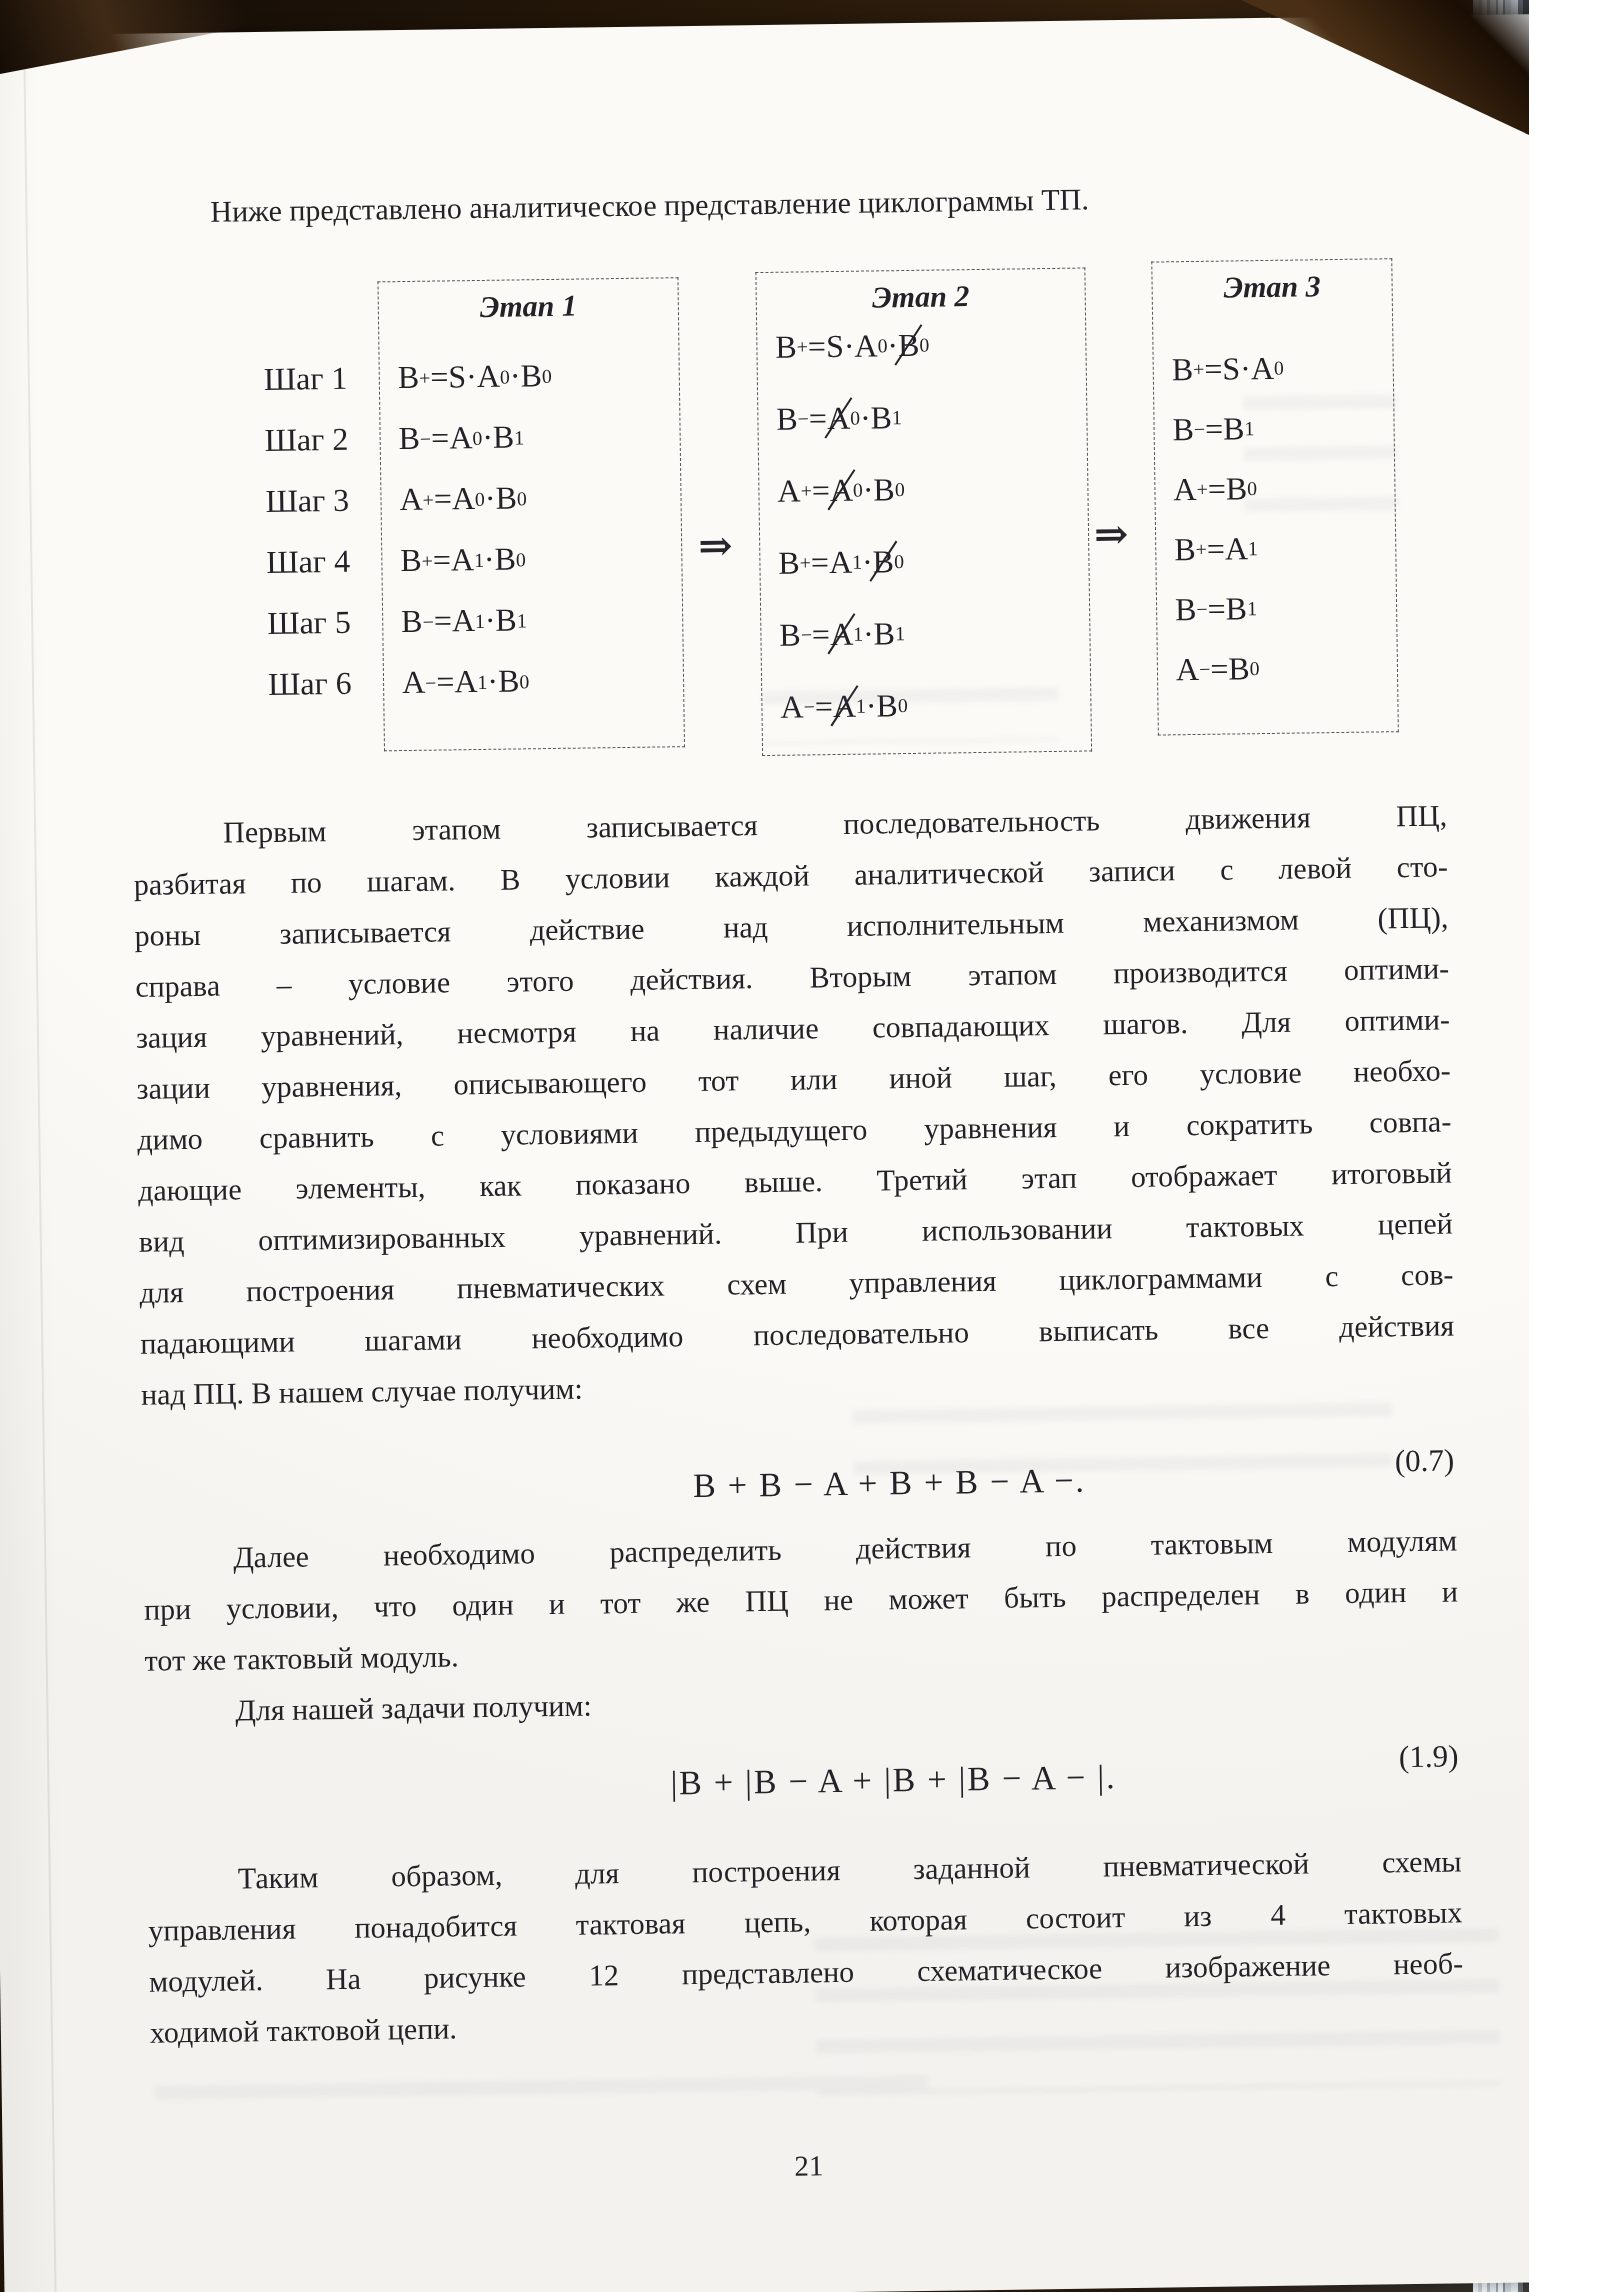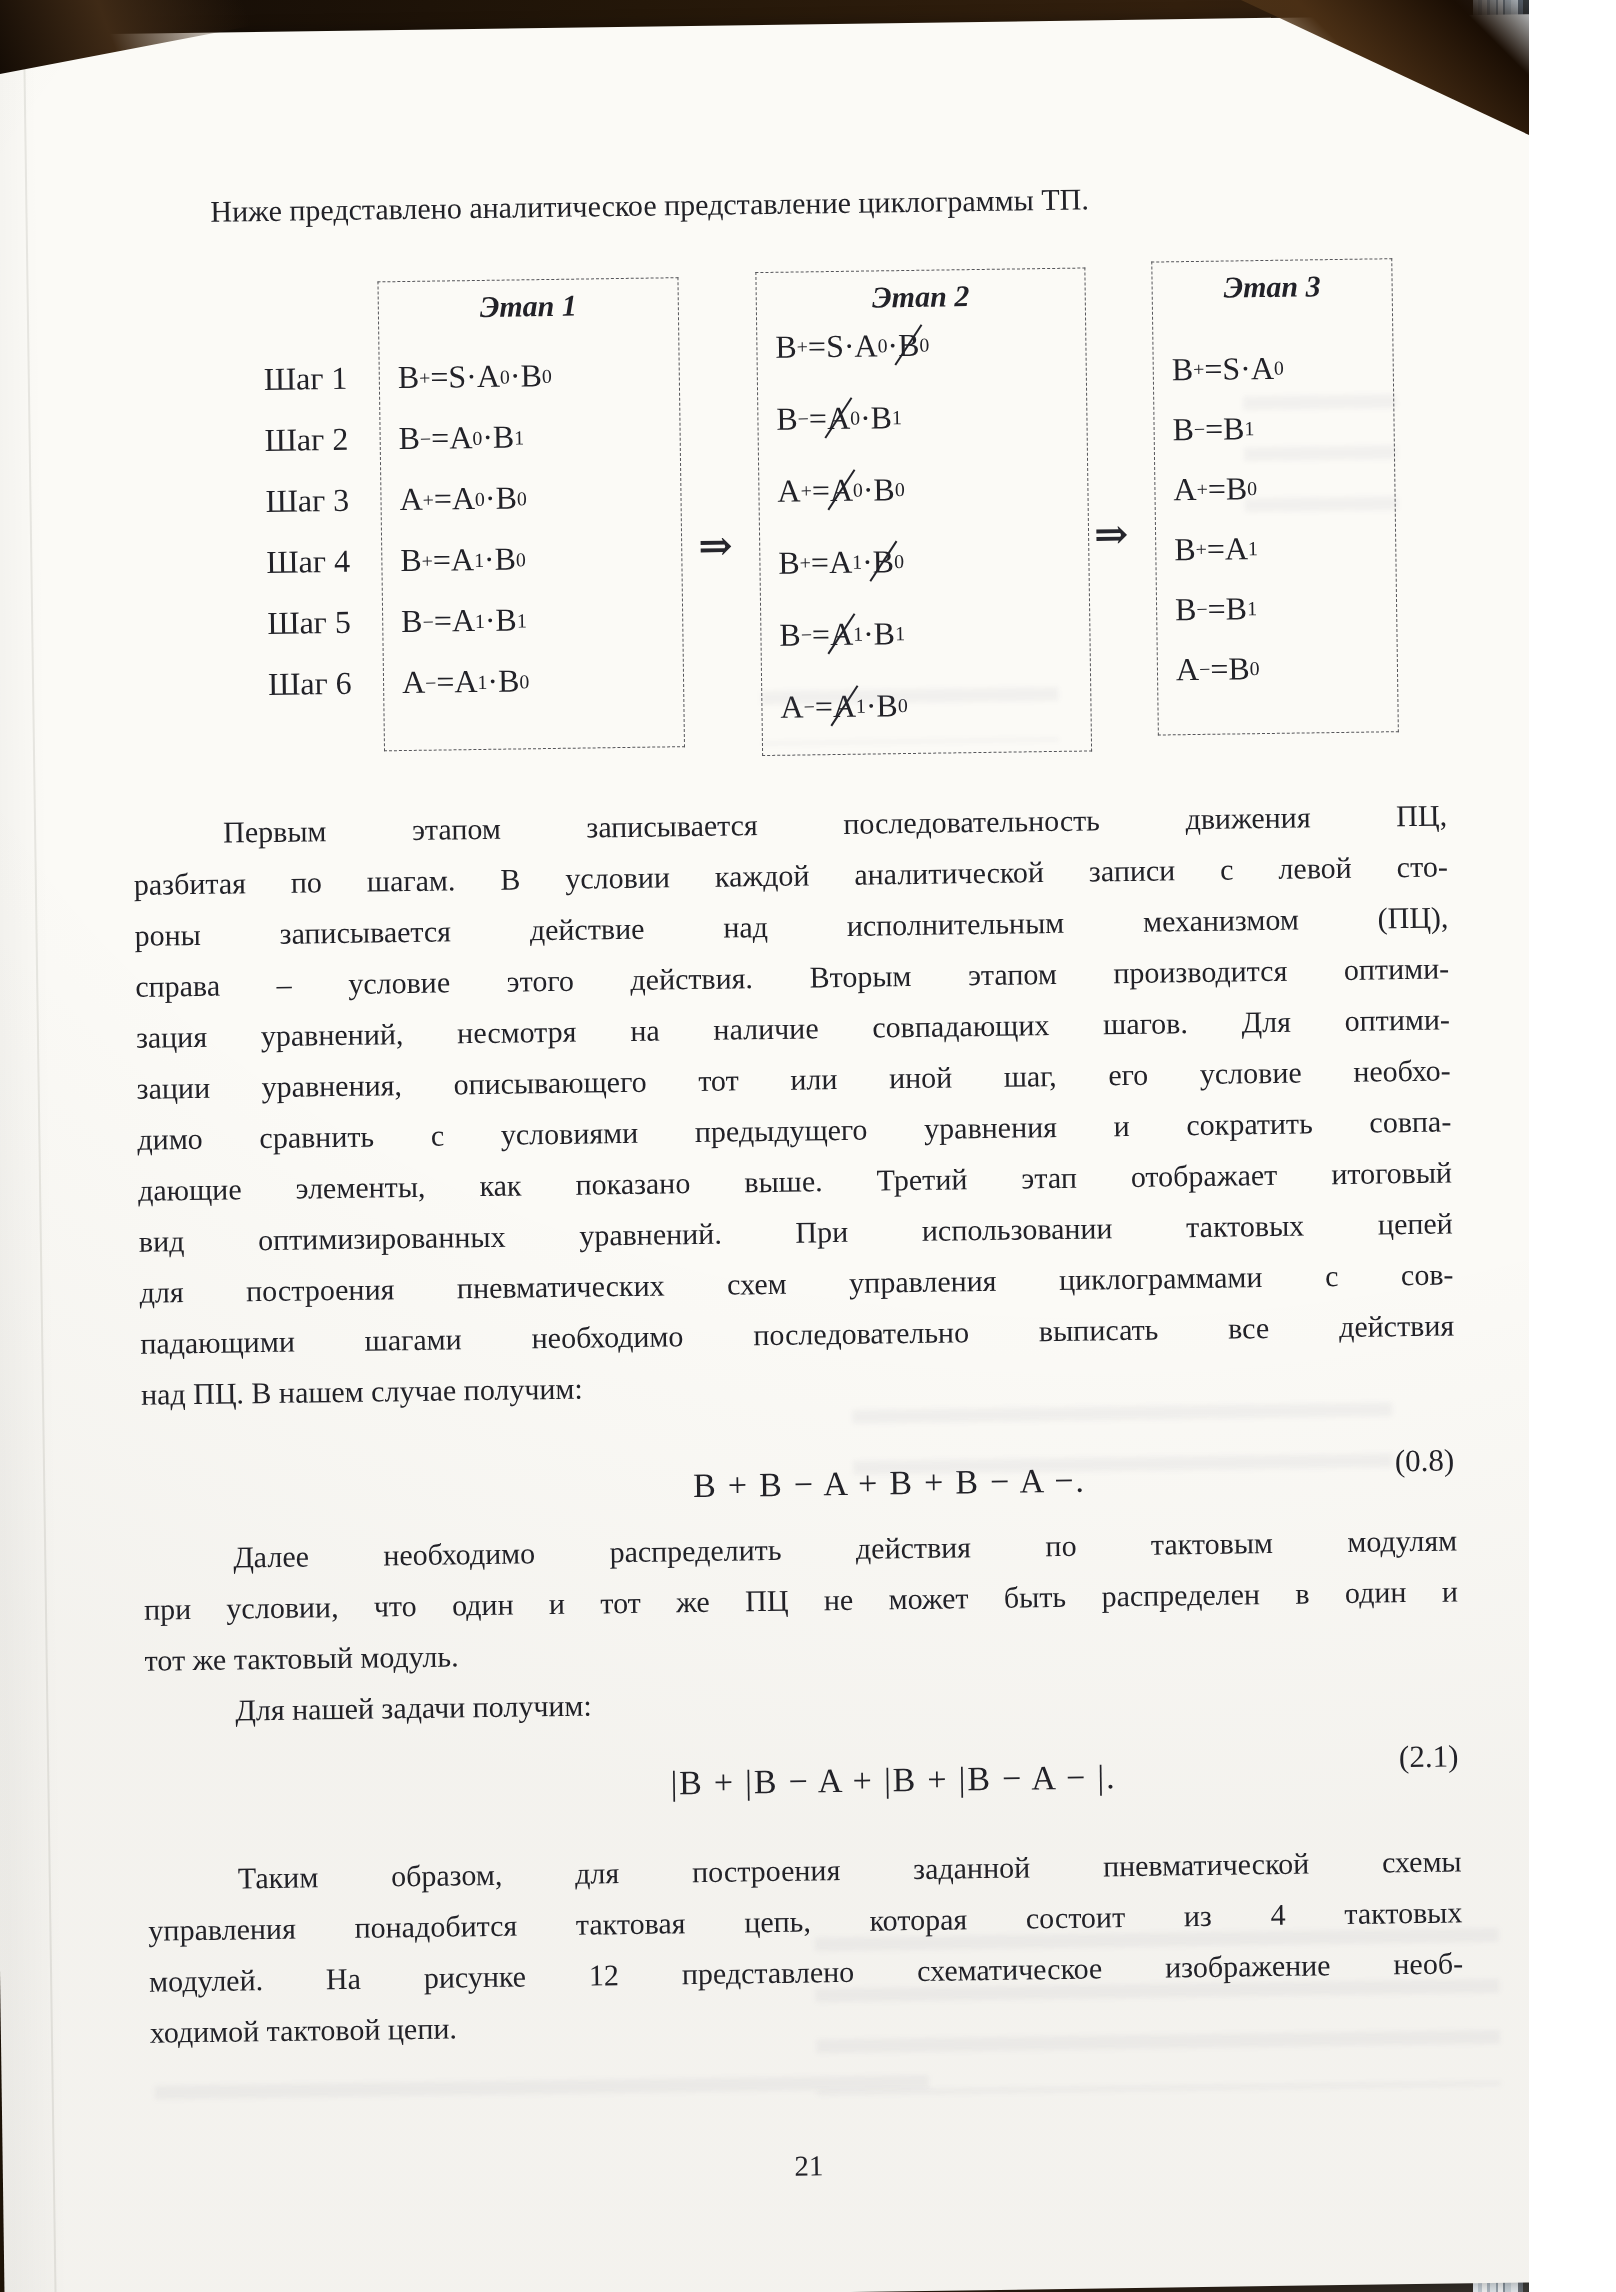--- a/index.html
+++ b/index.html
@@ -149,35 +149,35 @@
           <div class="line">димо сравнить с условиями предыдущего уравнения и сократить совпа-</div>
           <div class="line">дающие элементы, как показано выше. Третий этап отображает итоговый</div>
           <div class="line">вид оптимизированных уравнений. При использовании тактовых цепей</div>
           <div class="line">для построения пневматических схем управления циклограммами с сов-</div>
           <div class="line">падающими шагами необходимо последовательно выписать все действия</div>
           <div class="line last">над ПЦ. В нашем случае получим:</div>
         </div>
 
       <div class="eq-block" id="eq-1">
         <div class="eq-body">B + B − A + B + B − A −.</div>
-        <div class="eq-num">(0.8)</div>
+        <div class="eq-num">(0.7)</div>
       </div>
 
       <div class="para" id="para-1">
           <div class="line first">Далее необходимо распределить действия по тактовым модулям</div>
           <div class="line">при условии, что один и тот же ПЦ не может быть распределен в один и</div>
           <div class="line last">тот же тактовый модуль.</div>
         </div>
       <div class="para" id="para-2">
           <div class="line first last">Для нашей задачи получим:</div>
         </div>
 
       <div class="eq-block" id="eq-2">
         <div class="eq-body">|B + |B − A + |B + |B − A − |.</div>
-        <div class="eq-num">(2.1)</div>
+        <div class="eq-num">(1.9)</div>
       </div>
 
       <div class="para" id="para-3">
           <div class="line first">Таким образом, для построения заданной пневматической схемы</div>
           <div class="line">управления понадобится тактовая цепь, которая состоит из 4 тактовых</div>
           <div class="line">модулей. На рисунке 12 представлено схематическое изображение необ-</div>
           <div class="line last">ходимой тактовой цепи.</div>
         </div>
 
       <div class="pagenum">21</div>

